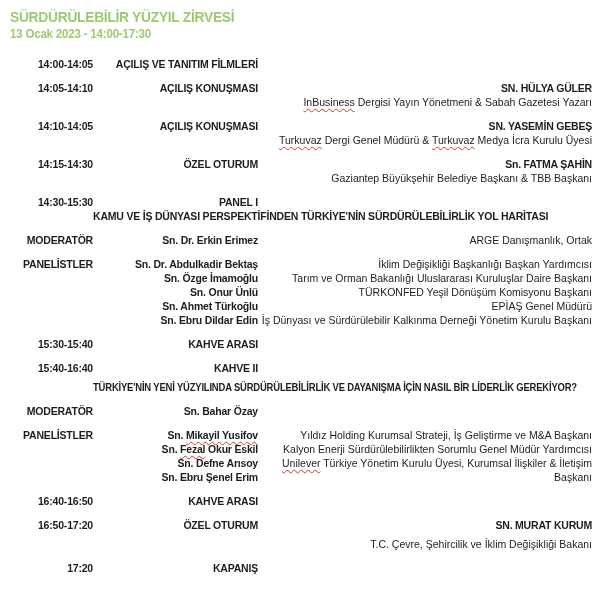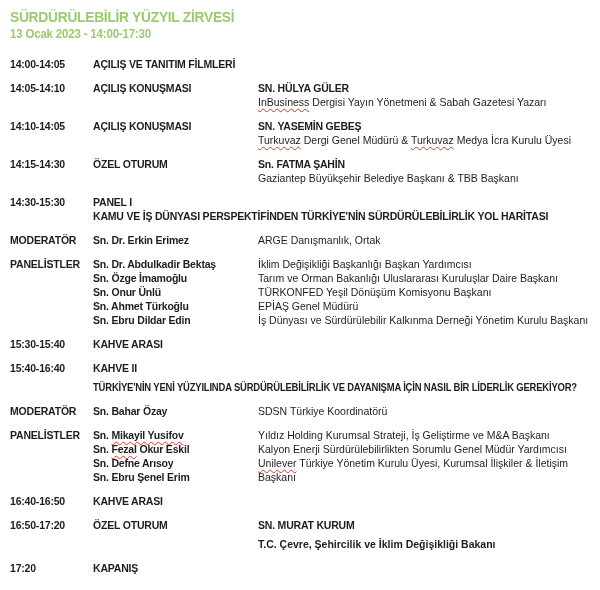--- a/index.html
+++ b/index.html
@@ -21,30 +21,30 @@
     letter-spacing:-0.3px;white-space:nowrap;
     transform:scaleX(0.92);transform-origin:0 50%;
     line-height:18px;
   }
   .hdr-date{
     font-size:12.5px;font-weight:bold;color:var(--green);
     letter-spacing:-0.2px;white-space:nowrap;
     transform:scaleX(0.92);transform-origin:0 50%;
     line-height:16px;
   }
-  .agenda{margin-top:15px;}
+  .agenda{margin-top:15px;text-align:right;}
   .row{display:flex;margin-bottom:10px;}
   .c1{width:83px;flex:none;}
   .c2{width:165px;flex:none;}
   .c3{width:334px;flex:none;}
   .line{font-size:10.5px;line-height:14px;}
   .c1 .line,.c2 .line{white-space:nowrap;}
   .b{font-weight:bold;letter-spacing:-0.2px;}
   .i{}
-  .r{font-style:normal;font-weight:bold;}
+  .r{font-style:normal;font-weight:normal;}
   .gap{margin-top:5px;}
   .condense{transform:scaleX(0.9);transform-origin:0 50%;}
   .sq{
     text-decoration-line:underline;
     text-decoration-style:wavy;
     text-decoration-color:var(--red);
     text-decoration-thickness:1px;
     text-underline-offset:2px;
   }
 </style>
@@ -159,23 +159,20 @@
         </div>
         <div class="c3"></div>
       </div>
       <div class="row">
         <div class="c1">
           <div class="line b"><span>MODERATÖR</span></div>
         </div>
         <div class="c2">
           <div class="line b"><span>Sn. Bahar Özay</span></div>
         </div>
-        <div class="c3">
-          <div class="line i"><span>SDSN Türkiye Koordinatörü</span></div>
-        </div>
       </div>
       <div class="row">
         <div class="c1">
           <div class="line b"><span>PANELİSTLER</span></div>
         </div>
         <div class="c2">
           <div class="line b"><span>Sn. </span><span class="sq">Mikayil Yusifov</span></div>
           <div class="line b"><span>Sn. </span><span class="sq">Fezal</span><span> Okur Eskil</span></div>
           <div class="line b"><span>Sn. Defne Arısoy</span></div>
           <div class="line b"><span>Sn. Ebru Şenel Erim</span></div>

